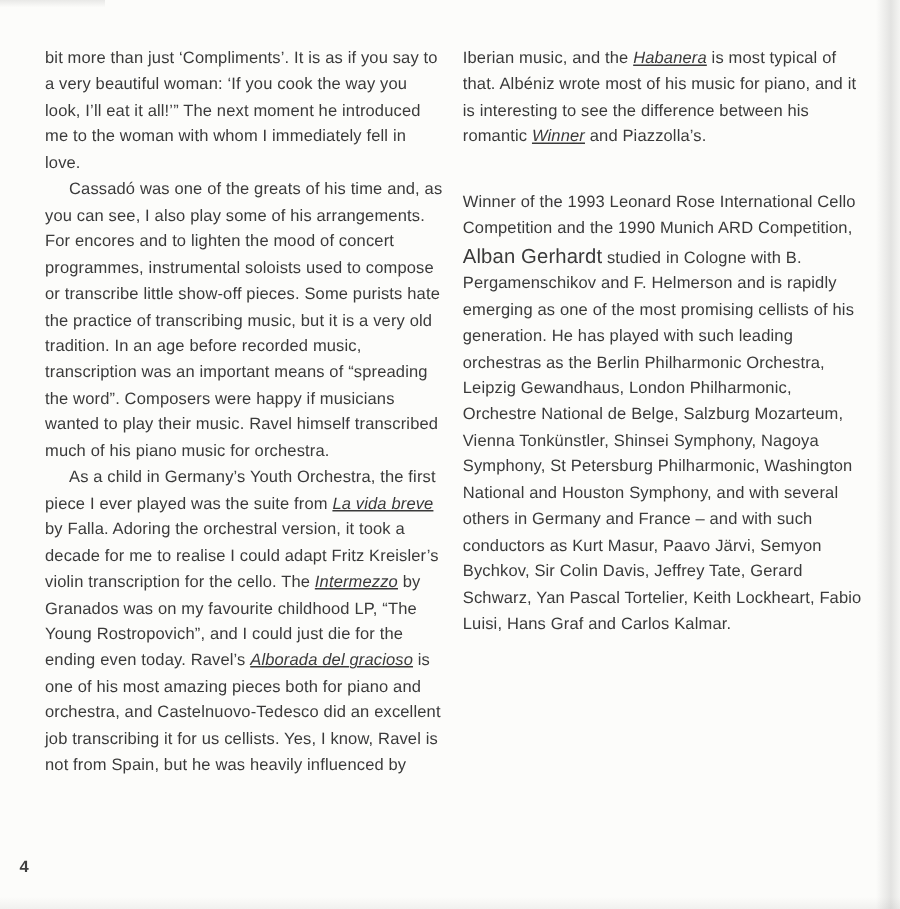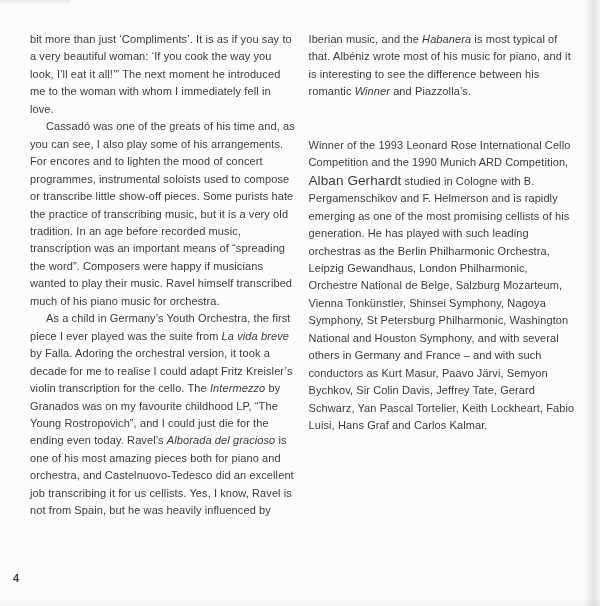--- a/index.html
+++ b/index.html
@@ -20,22 +20,22 @@
   .column {
     width: 266px;
     font-size: 11px;
     line-height: 17.45px;
     letter-spacing: 0.1px;
     text-align: left;
   }
   .column + .column { width: 272px; }
   p.para { margin: 0; }
   p.indent { text-indent: 16px; }
-  p.gap { margin-top: 36px; }
-  .i { font-style: italic; }
+  p.gap { margin-top: 26px; }
+  .i { font-style: italic; text-decoration: underline; }
   .caps { font-variant: small-caps; letter-spacing: 0.4px; }
   .name { font-size: 13.5px; line-height: 17.45px; }
   .page-number {
     position: absolute;
     left: 13px; bottom: 22px;
     font-size: 11px;
     font-weight: bold;
     color: #3f3f3f;
   }
   .edge-right {

